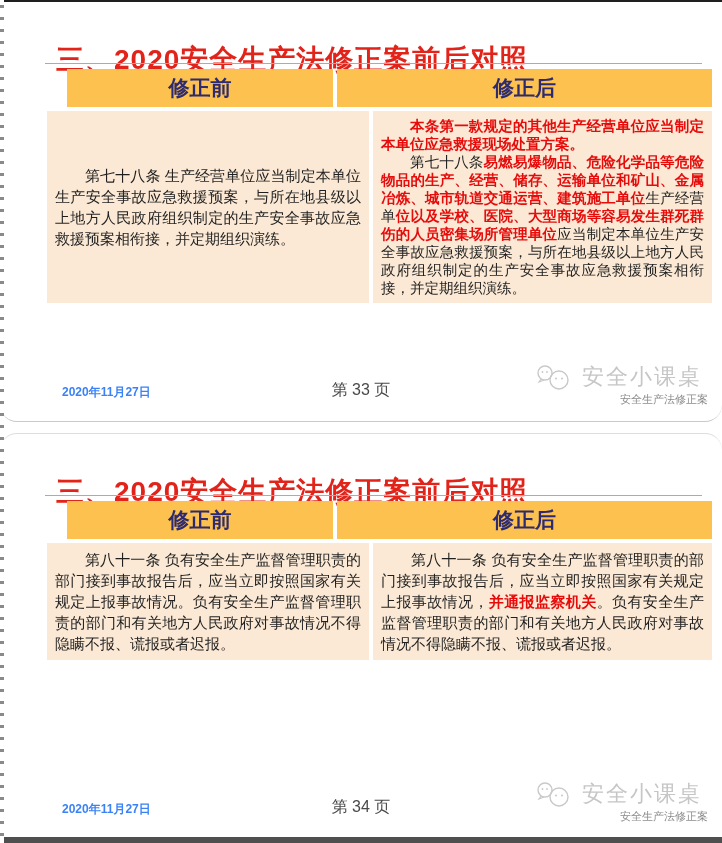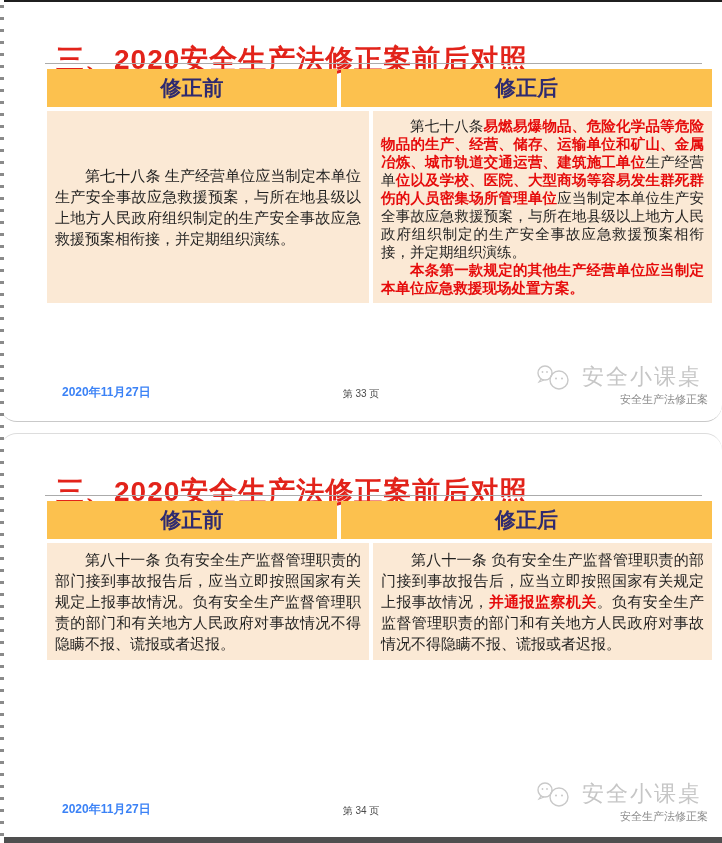--- a/index.html
+++ b/index.html
@@ -27,41 +27,41 @@
   .title-rule{
     position:absolute;left:45px;width:657px;top:61px;height:1px;background:#ababab;
   }
 
   .comparison-table{position:absolute;left:47px;top:67px;width:665px;}
   .thead{display:flex;gap:4px;}
   .th{
     background:#fcc14e;color:#2e2a70;font-weight:bold;font-size:21px;
     height:38px;display:flex;align-items:center;justify-content:center;
   }
-  .th-before{width:290px;}
+  .th-before{width:266px;margin-left:20px;}
   .th-after{flex:1;}
   .tbody{display:flex;gap:4px;margin-top:4px;align-items:stretch;}
   .cell{
     background:#fbe9d5;color:#1f1f1f;box-sizing:border-box;
     padding:6px 8px;display:flex;flex-direction:column;justify-content:center;
   }
   .cell-before{width:322px;font-size:15px;line-height:21px;}
   .cell-after{flex:1;font-size:15px;line-height:21px;}
   .slide-1 .cell-after{font-size:14.5px;line-height:18px;}
   .slide-1 .cell{min-height:172px;}
   .slide-2 .cell{min-height:96px;align-items:center;}
   .para{margin:0;text-indent:2em;text-align:justify;}
   .seg.red{color:#e60c0c;font-weight:bold;}
 
   .footer-date{
     position:absolute;left:62px;bottom:20px;font-size:12px;color:#3b82f6;font-weight:bold;
   }
   .footer-page{
     position:absolute;left:50%;transform:translateX(-50%);bottom:20px;
-    font-size:10px;color:#4a4a4a;
+    font-size:16px;color:#4a4a4a;
   }
   .brand{
     position:absolute;right:14px;bottom:14px;display:flex;align-items:flex-start;
   }
   .brand-icon{margin-top:2px;margin-right:4px;}
   .brand-text{display:flex;flex-direction:column;align-items:center;}
   .brand-name{font-size:22px;color:#c6c6c6;letter-spacing:2px;white-space:nowrap;}
   .brand-tagline{font-size:11px;color:#8c8c8c;margin-top:0px;white-space:nowrap;margin-left:44px;}
 </style>
 </head>
@@ -77,22 +77,22 @@
   <div class="comparison-table">
     <div class="thead">
       <div class="th th-before">修正前</div>
       <div class="th th-after">修正后</div>
     </div>
     <div class="tbody">
       <div class="cell cell-before">
           <p class="para"><span class="seg">第七十八条  生产经营单位应当制定本单位生产安全事故应急救援预案，与所在地县级以上地方人民政府组织制定的生产安全事故应急救援预案相衔接，并定期组织演练。</span></p>
         </div>
       <div class="cell cell-after">
+          <p class="para"><span class="seg red">本条第一款规定的其他生产经营单位应当制定本单位应急救援现场处置方案。</span></p>
           <p class="para"><span class="seg">第七十八条</span><span class="seg red">易燃易爆物品、危险化学品等危险物品的生产、经营、储存、运输单位和矿山、金属冶炼、城市轨道交通运营、建筑施工单位</span><span class="seg">生产经营单</span><span class="seg red">位以及学校、医院、大型商场等容易发生群死群伤的人员密集场所管理单位</span><span class="seg">应当制定本单位生产安全事故应急救援预案，与所在地县级以上地方人民政府组织制定的生产安全事故应急救援预案相衔接，并定期组织演练。</span></p>
-          <p class="para"><span class="seg red">本条第一款规定的其他生产经营单位应当制定本单位应急救援现场处置方案。</span></p>
         </div>
     </div>
   </div>
 
   <div class="footer-date">2020年11月27日</div>
   <div class="footer-page">第 33 页</div>
   <div class="brand">
     <span class="brand-icon">
       <svg width="36" height="28" viewBox="0 0 36 28">
         <circle cx="9" cy="9" r="7" fill="none" stroke="#c9c9c9" stroke-width="1.4"></circle>

